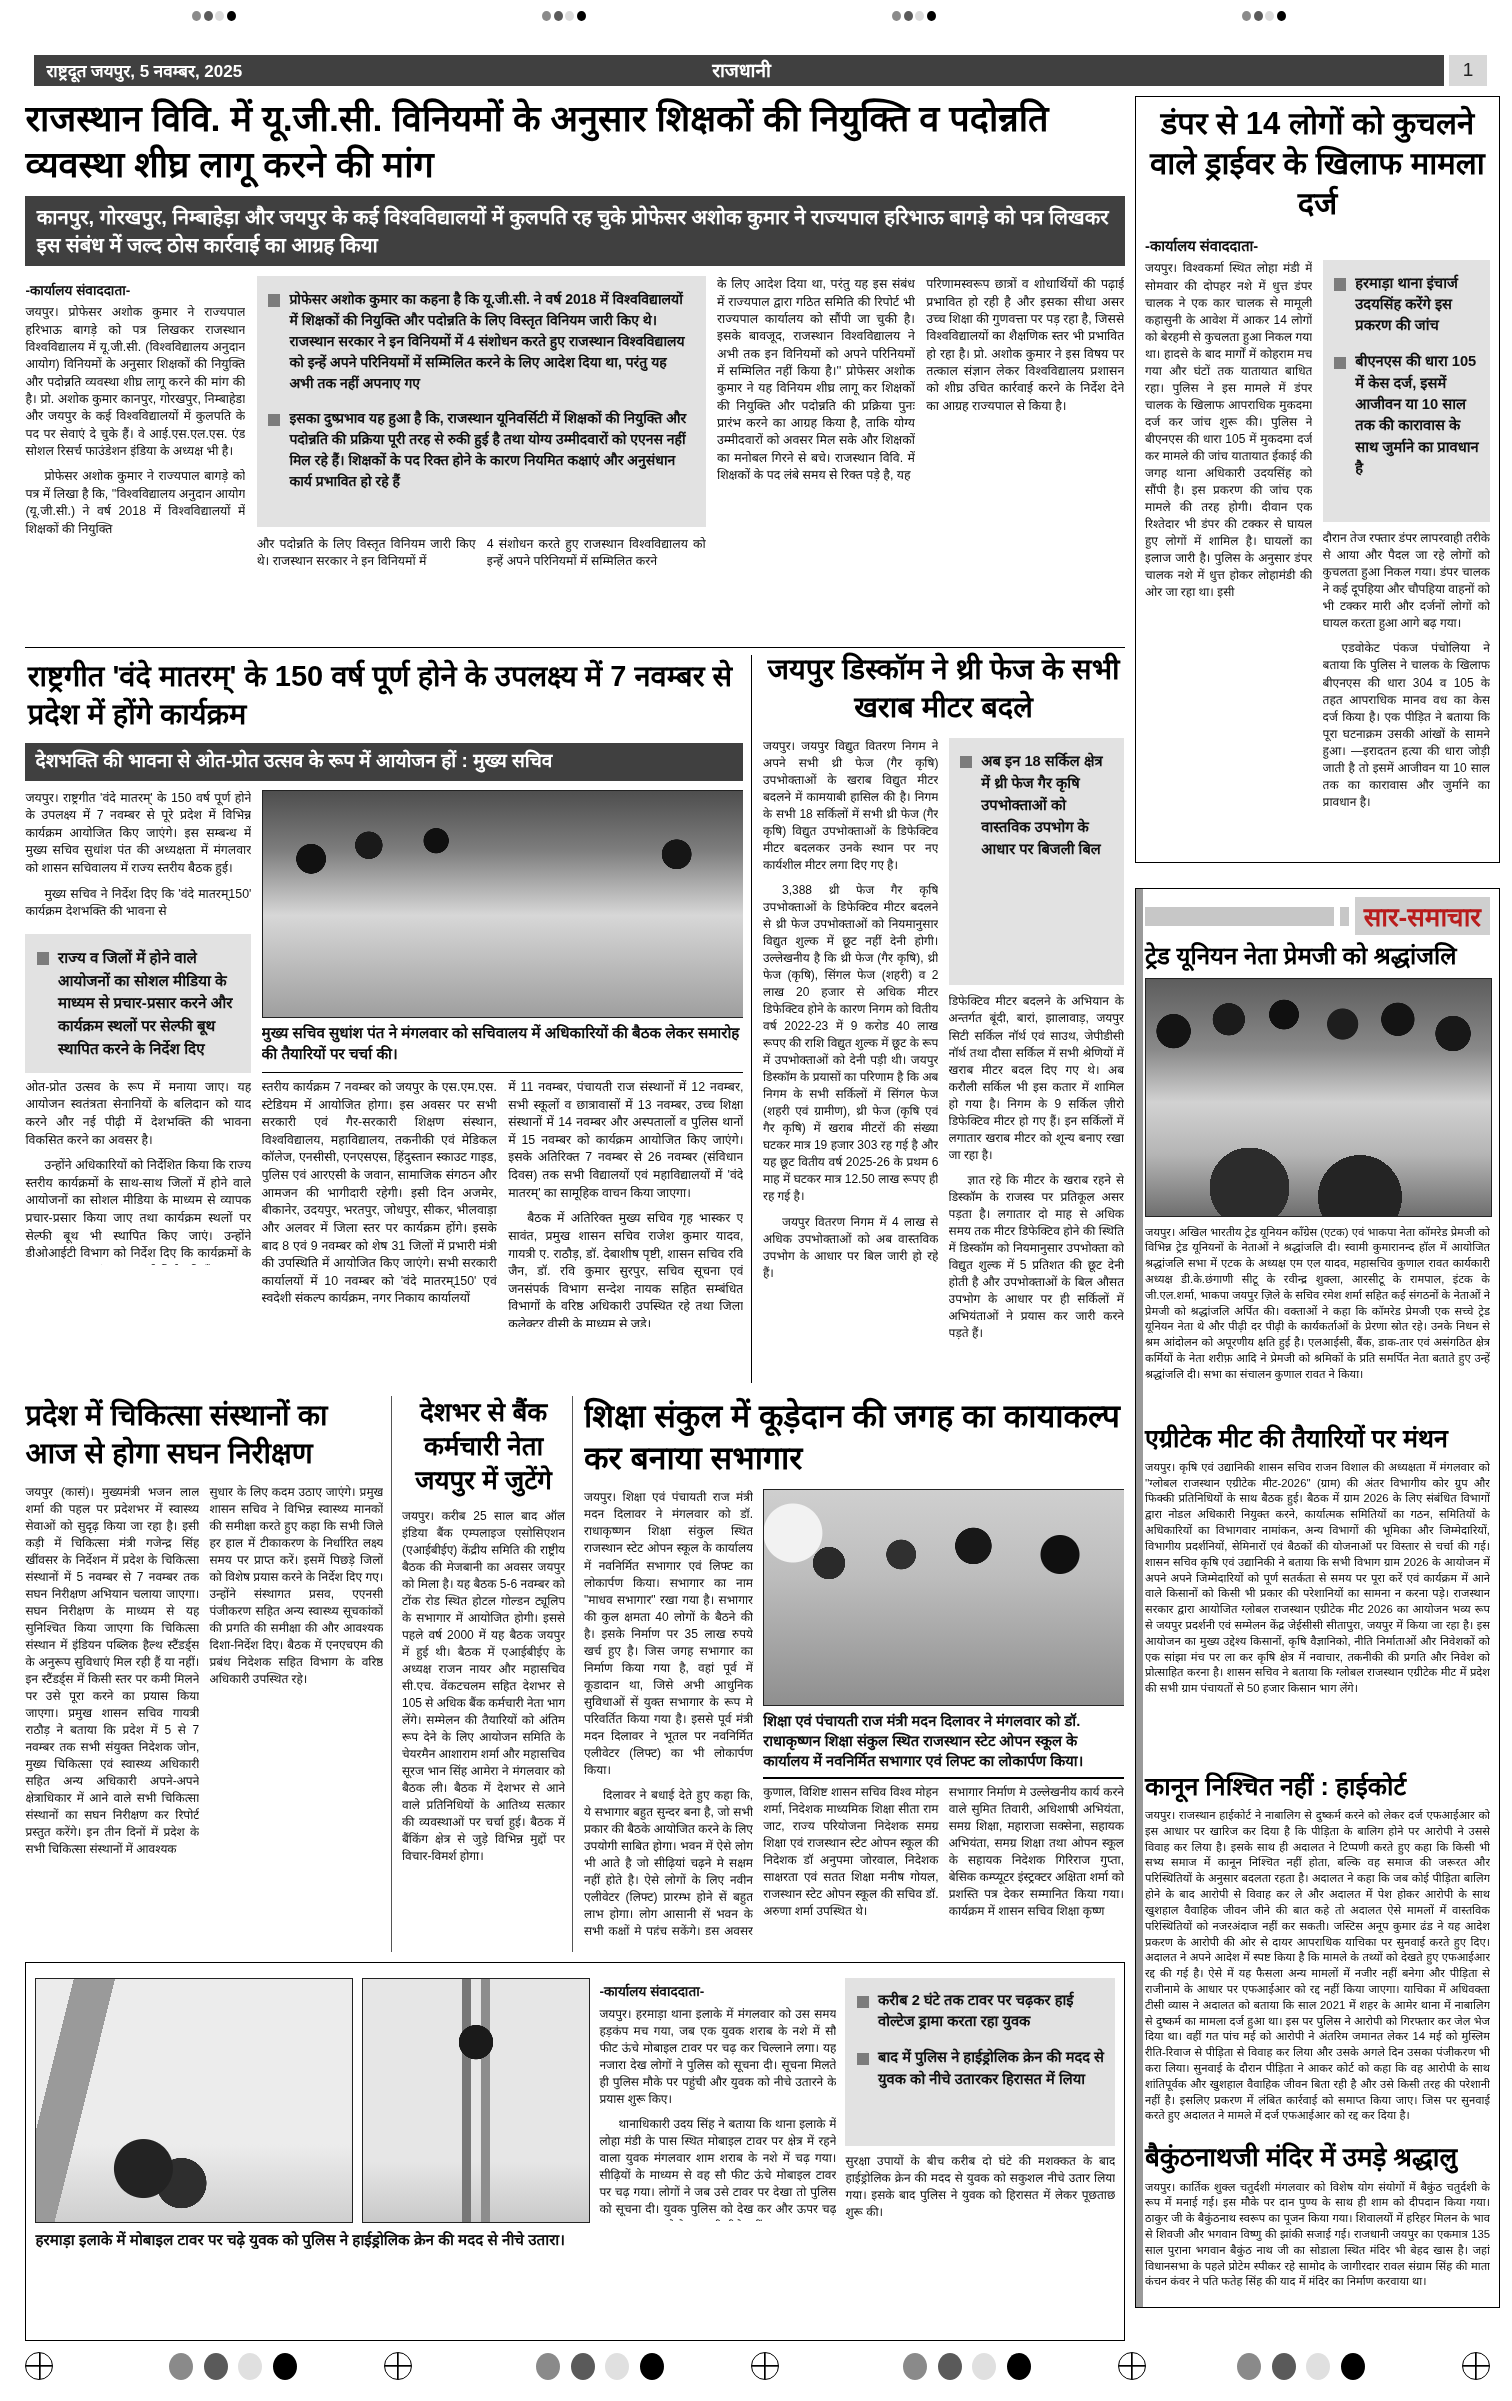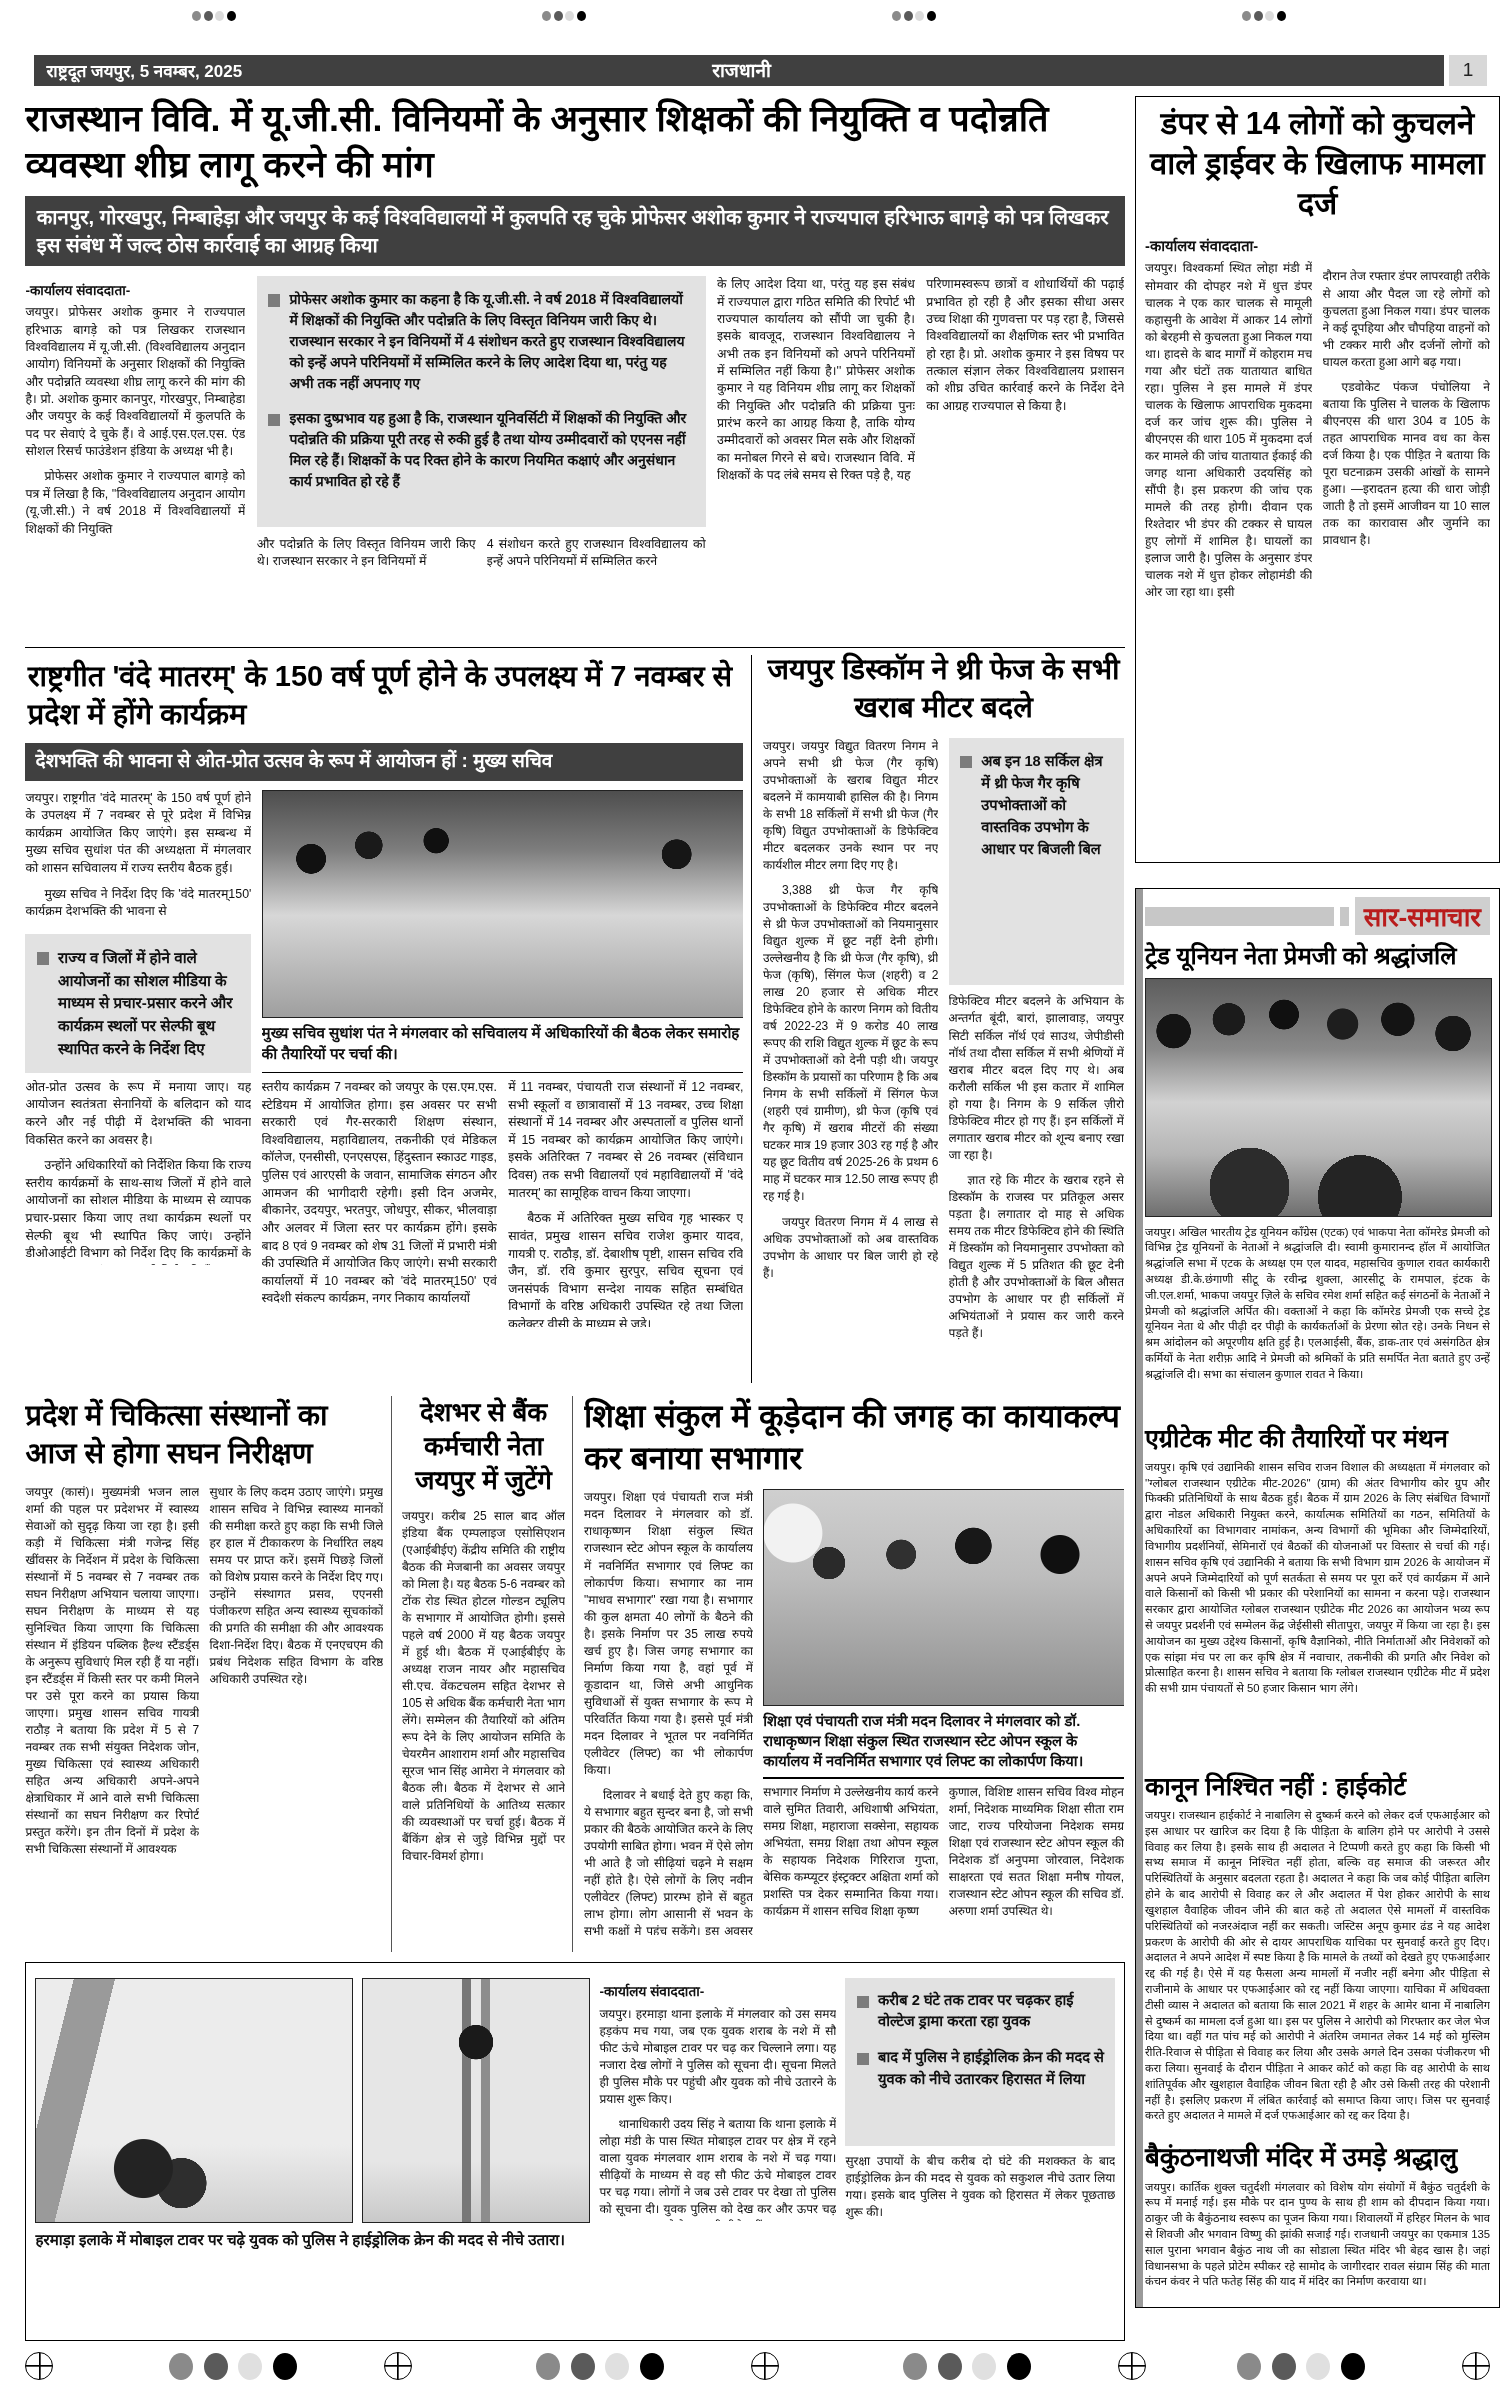--- a/index.html
+++ b/index.html
@@ -138,20 +138,30 @@
   </div>
 
   <div class="abs" style="left:1135px;top:96px;width:365px;height:767px;border:1.1px solid #000;padding:6.8px 9px;box-sizing:border-box;overflow:hidden">
     <div class="hl" style="font-size:31px;line-height:1.3;text-align:center">डंपर से 14 लोगों को कुचलने वाले ड्राईवर के खिलाफ मामला दर्ज</div>
     <div class="byline" style="margin-top:10.2px;font-size:14.7px">-कार्यालय संवाददाता-</div>
     <div class="colgrid" style="grid-template-columns:1fr 1fr;gap:10.2px;height:576px">
       <div class="bodytxt" style="font-size:12px;line-height:1.42">
         <p class="noind">जयपुर। विश्वकर्मा स्थित लोहा मंडी में सोमवार की दोपहर नशे में धुत्त डंपर चालक ने एक कार चालक से मामूली कहासुनी के आवेश में आकर 14 लोगों को बेरहमी से कुचलता हुआ निकल गया था। हादसे के बाद मार्गों में कोहराम मच गया और घंटों तक यातायात बाधित रहा। पुलिस ने इस मामले में डंपर चालक के खिलाफ आपराधिक मुकदमा दर्ज कर जांच शुरू की। पुलिस ने बीएनएस की धारा 105 में मुकदमा दर्ज कर मामले की जांच यातायात ईकाई की जगह थाना अधिकारी उदयसिंह को सौंपी है। इस प्रकरण की जांच एक मामले की तरह होगी। दीवान एक रिश्तेदार भी डंपर की टक्कर से घायल हुए लोगों में शामिल है। घायलों का इलाज जारी है। पुलिस के अनुसार डंपर चालक नशे में धुत्त होकर लोहामंडी की ओर जा रहा था। इसी</p>
       </div>
       <div>
+        <div class="callout" style="font-size:14.7px;line-height:1.45;height:237px">
+          <div class="bitem">
+            <span class="bsq"></span>
+            <span>हरमाड़ा थाना इंचार्ज उदयसिंह करेंगे इस प्रकरण की जांच</span>
+          </div>
+          <div class="bitem">
+            <span class="bsq"></span>
+            <span>बीएनएस की धारा 105 में केस दर्ज, इसमें आजीवन या 10 साल तक की कारावास के साथ जुर्माने का प्रावधान है</span>
+          </div>
+        </div>
         <div class="bodytxt" style="font-size:12px;line-height:1.42;margin-top:8px;height:316px">
           <p class="noind">दौरान तेज रफ्तार डंपर लापरवाही तरीके से आया और पैदल जा रहे लोगों को कुचलता हुआ निकल गया। डंपर चालक ने कई दूपहिया और चौपहिया वाहनों को भी टक्कर मारी और दर्जनों लोगों को घायल करता हुआ आगे बढ़ गया।</p>
           <p>एडवोकेट पंकज पंचोलिया ने बताया कि पुलिस ने चालक के खिलाफ बीएनएस की धारा 304 व 105 के तहत आपराधिक मानव वध का केस दर्ज किया है। एक पीड़ित ने बताया कि पूरा घटनाक्रम उसकी आंखों के सामने हुआ। —इरादतन हत्या की धारा जोड़ी जाती है तो इसमें आजीवन या 10 साल तक का कारावास और जुर्माने का प्रावधान है।</p>
         </div>
       </div>
     </div>
   </div>
 
   <div class="abs" style="left:25.4px;top:655px;width:727px;height:728px;border-right:1.1px solid #000;padding-right:8px;box-sizing:border-box;overflow:hidden">
     <div class="hl" style="font-size:29px;line-height:1.3;padding:3.4px 2.3px 0 2.3px">राष्ट्रगीत 'वंदे मातरम्' के 150 वर्ष पूर्ण होने के उपलक्ष्य में 7 नवम्बर से प्रदेश में होंगे कार्यक्रम</div>
@@ -238,24 +248,24 @@
       <div class="bodytxt" style="width:169px;flex:none;font-size:12px;line-height:1.42">
         <p class="noind">जयपुर। शिक्षा एवं पंचायती राज मंत्री मदन दिलावर ने मंगलवार को डॉ. राधाकृष्णन शिक्षा संकुल स्थित राजस्थान स्टेट ओपन स्कूल के कार्यालय में नवनिर्मित सभागार एवं लिफ्ट का लोकार्पण किया। सभागार का नाम "माधव सभागार" रखा गया है। सभागार की कुल क्षमता 40 लोगों के बैठने की है। इसके निर्माण पर 35 लाख रुपये खर्च हुए है। जिस जगह सभागार का निर्माण किया गया है, वहां पूर्व में कूडादान था, जिसे अभी आधुनिक सुविधाओं सें युक्त सभागार के रूप मे परिवर्तित किया गया है। इससे पूर्व मंत्री मदन दिलावर ने भूतल पर नवनिर्मित एलीवेटर (लिफ्ट) का भी लोकार्पण किया।</p>
         <p>दिलावर ने बधाई देते हुए कहा कि, ये सभागार बहुत सुन्दर बना है, जो सभी प्रकार की बैठके आयोजित करने के लिए उपयोगी साबित होगा। भवन में ऐसे लोग भी आते है जो सीढ़ियां चढ़ने मे सक्षम नहीं होते है। ऐसे लोगों के लिए नवीन एलीवेटर (लिफ्ट) प्रारम्भ होने सें बहुत लाभ होगा। लोग आसानी सें भवन के सभी कक्षों मे पहुंच सकेंगे। इस अवसर पर</p>
       </div>
       <div style="flex:1;overflow:hidden">
         <div class="ph ph-inaug" style="width:100%;height:215px"></div>
         <div class="caption" style="font-size:14.7px;line-height:1.35;margin-top:5.6px;height:61px">शिक्षा एवं पंचायती राज मंत्री मदन दिलावर ने मंगलवार को डॉ. राधाकृष्णन शिक्षा संकुल स्थित राजस्थान स्टेट ओपन स्कूल के कार्यालय में नवनिर्मित सभागार एवं लिफ्ट का लोकार्पण किया।</div>
         <div class="rule" style="height:1.7px;margin:4.5px 0"></div>
         <div class="colgrid" style="grid-template-columns:1fr 1fr;gap:10.2px;height:147px">
           <div class="bodytxt" style="font-size:12px;line-height:1.42">
+            <p class="noind">कुणाल, विशिष्ट शासन सचिव विश्व मोहन शर्मा, निदेशक माध्यमिक शिक्षा सीता राम जाट, राज्य परियोजना निदेशक समग्र शिक्षा एवं राजस्थान स्टेट ओपन स्कूल की निदेशक डॉ अनुपमा जोरवाल, निदेशक साक्षरता एवं सतत शिक्षा मनीष गोयल, राजस्थान स्टेट ओपन स्कूल की सचिव डॉ. अरुणा शर्मा उपस्थित थे।</p>
+          </div>
+          <div class="bodytxt" style="font-size:12px;line-height:1.42">
             <p class="noind">सभागार निर्माण मे उल्लेखनीय कार्य करने वाले सुमित तिवारी, अधिशाषी अभियंता, समग्र शिक्षा, महाराजा सक्सेना, सहायक अभियंता, समग्र शिक्षा तथा ओपन स्कूल के सहायक निदेशक गिरिराज गुप्ता, बेसिक कम्प्यूटर इंस्ट्रक्टर अक्षिता शर्मा को प्रशस्ति पत्र देकर सम्मानित किया गया। कार्यक्रम में शासन सचिव शिक्षा कृष्ण</p>
-          </div>
-          <div class="bodytxt" style="font-size:12px;line-height:1.42">
-            <p class="noind">कुणाल, विशिष्ट शासन सचिव विश्व मोहन शर्मा, निदेशक माध्यमिक शिक्षा सीता राम जाट, राज्य परियोजना निदेशक समग्र शिक्षा एवं राजस्थान स्टेट ओपन स्कूल की निदेशक डॉ अनुपमा जोरवाल, निदेशक साक्षरता एवं सतत शिक्षा मनीष गोयल, राजस्थान स्टेट ओपन स्कूल की सचिव डॉ. अरुणा शर्मा उपस्थित थे।</p>
           </div>
         </div>
       </div>
     </div>
   </div>
 
   <div class="abs" style="left:1135px;top:888px;width:365px;height:1420px;border:1.1px solid #000;padding:8px 9px;box-sizing:border-box;overflow:hidden">
     <div class="graystrip"></div>
     <div class="sartitle">
       <div class="sarbar"></div>

